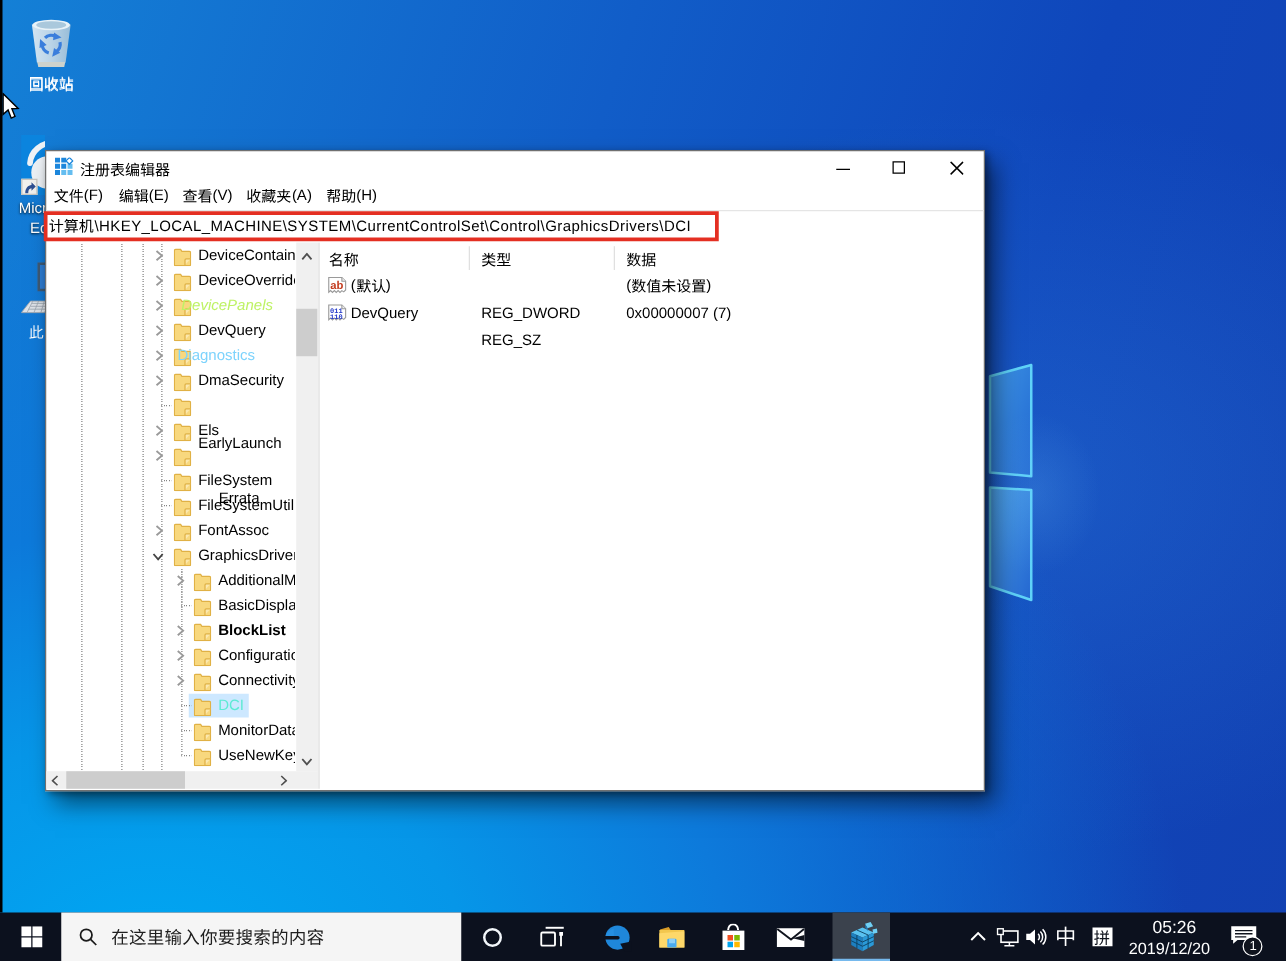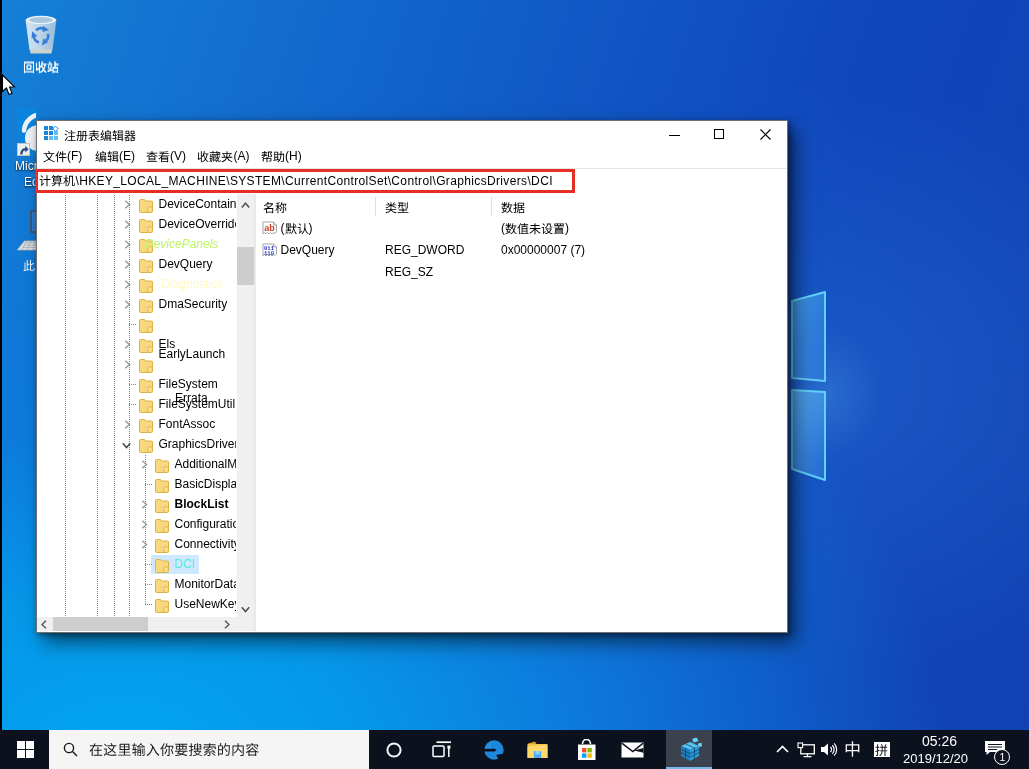--- a/index.html
+++ b/index.html
@@ -206,21 +206,21 @@
 <path d="M9,14 L9,10 a1,1 0 0 1 1,-1 l3.5,0" fill="#fbe8ae" stroke="#e0b145" stroke-width="1"></path>
 </svg>
       <div class="t" style="left:158.5px;top:258.3px;font-size:12px;line-height:12px;color:#000;">DevQuery</div>
       <svg class="abs" style="left:123.5px;top:280.0px" width="7" height="9" viewBox="0 0 7 9">
         <path d="M1.2,0.8 L5.5,4.5 L1.2,8.2" fill="none" stroke="#9a9a9a" stroke-width="1.5"></path>
       </svg>
       <svg class="abs" style="left:139px;top:277.5px" width="14" height="15" viewBox="0 0 14 15">
 <path d="M0.5,2.5 a1,1 0 0 1 1,-1 l4,0 1,1.5 6,0 a1,1 0 0 1 1,1 l0,9.5 a1,1 0 0 1 -1,1 l-11,0 a1,1 0 0 1 -1,-1 z" fill="#f8d87e" stroke="#e0b145" stroke-width="1"></path>
 <path d="M9,14 L9,10 a1,1 0 0 1 1,-1 l3.5,0" fill="#fbe8ae" stroke="#e0b145" stroke-width="1"></path>
 </svg>
-      <div class="t" style="left:161px;top:278.3px;font-size:12px;line-height:12px;color:#fef9c3;">Diagnostics</div>
+      <div class="t" style="left:142px;top:278.3px;font-size:12px;line-height:12px;color:#7dd3fc;">Diagnostics</div>
       <svg class="abs" style="left:123.5px;top:300.0px" width="7" height="9" viewBox="0 0 7 9">
         <path d="M1.2,0.8 L5.5,4.5 L1.2,8.2" fill="none" stroke="#9a9a9a" stroke-width="1.5"></path>
       </svg>
       <svg class="abs" style="left:139px;top:297.5px" width="14" height="15" viewBox="0 0 14 15">
 <path d="M0.5,2.5 a1,1 0 0 1 1,-1 l4,0 1,1.5 6,0 a1,1 0 0 1 1,1 l0,9.5 a1,1 0 0 1 -1,1 l-11,0 a1,1 0 0 1 -1,-1 z" fill="#f8d87e" stroke="#e0b145" stroke-width="1"></path>
 <path d="M9,14 L9,10 a1,1 0 0 1 1,-1 l3.5,0" fill="#fbe8ae" stroke="#e0b145" stroke-width="1"></path>
 </svg>
       <div class="t" style="left:158.5px;top:298.3px;font-size:12px;line-height:12px;color:#000;">DmaSecurity</div>
       <div class="abs" style="left:129px;top:324px;width:8px;height:1px;background-image:repeating-linear-gradient(to right,#848484 0 1px,transparent 1px 2px)"></div>
       <svg class="abs" style="left:139px;top:317.5px" width="14" height="15" viewBox="0 0 14 15">

